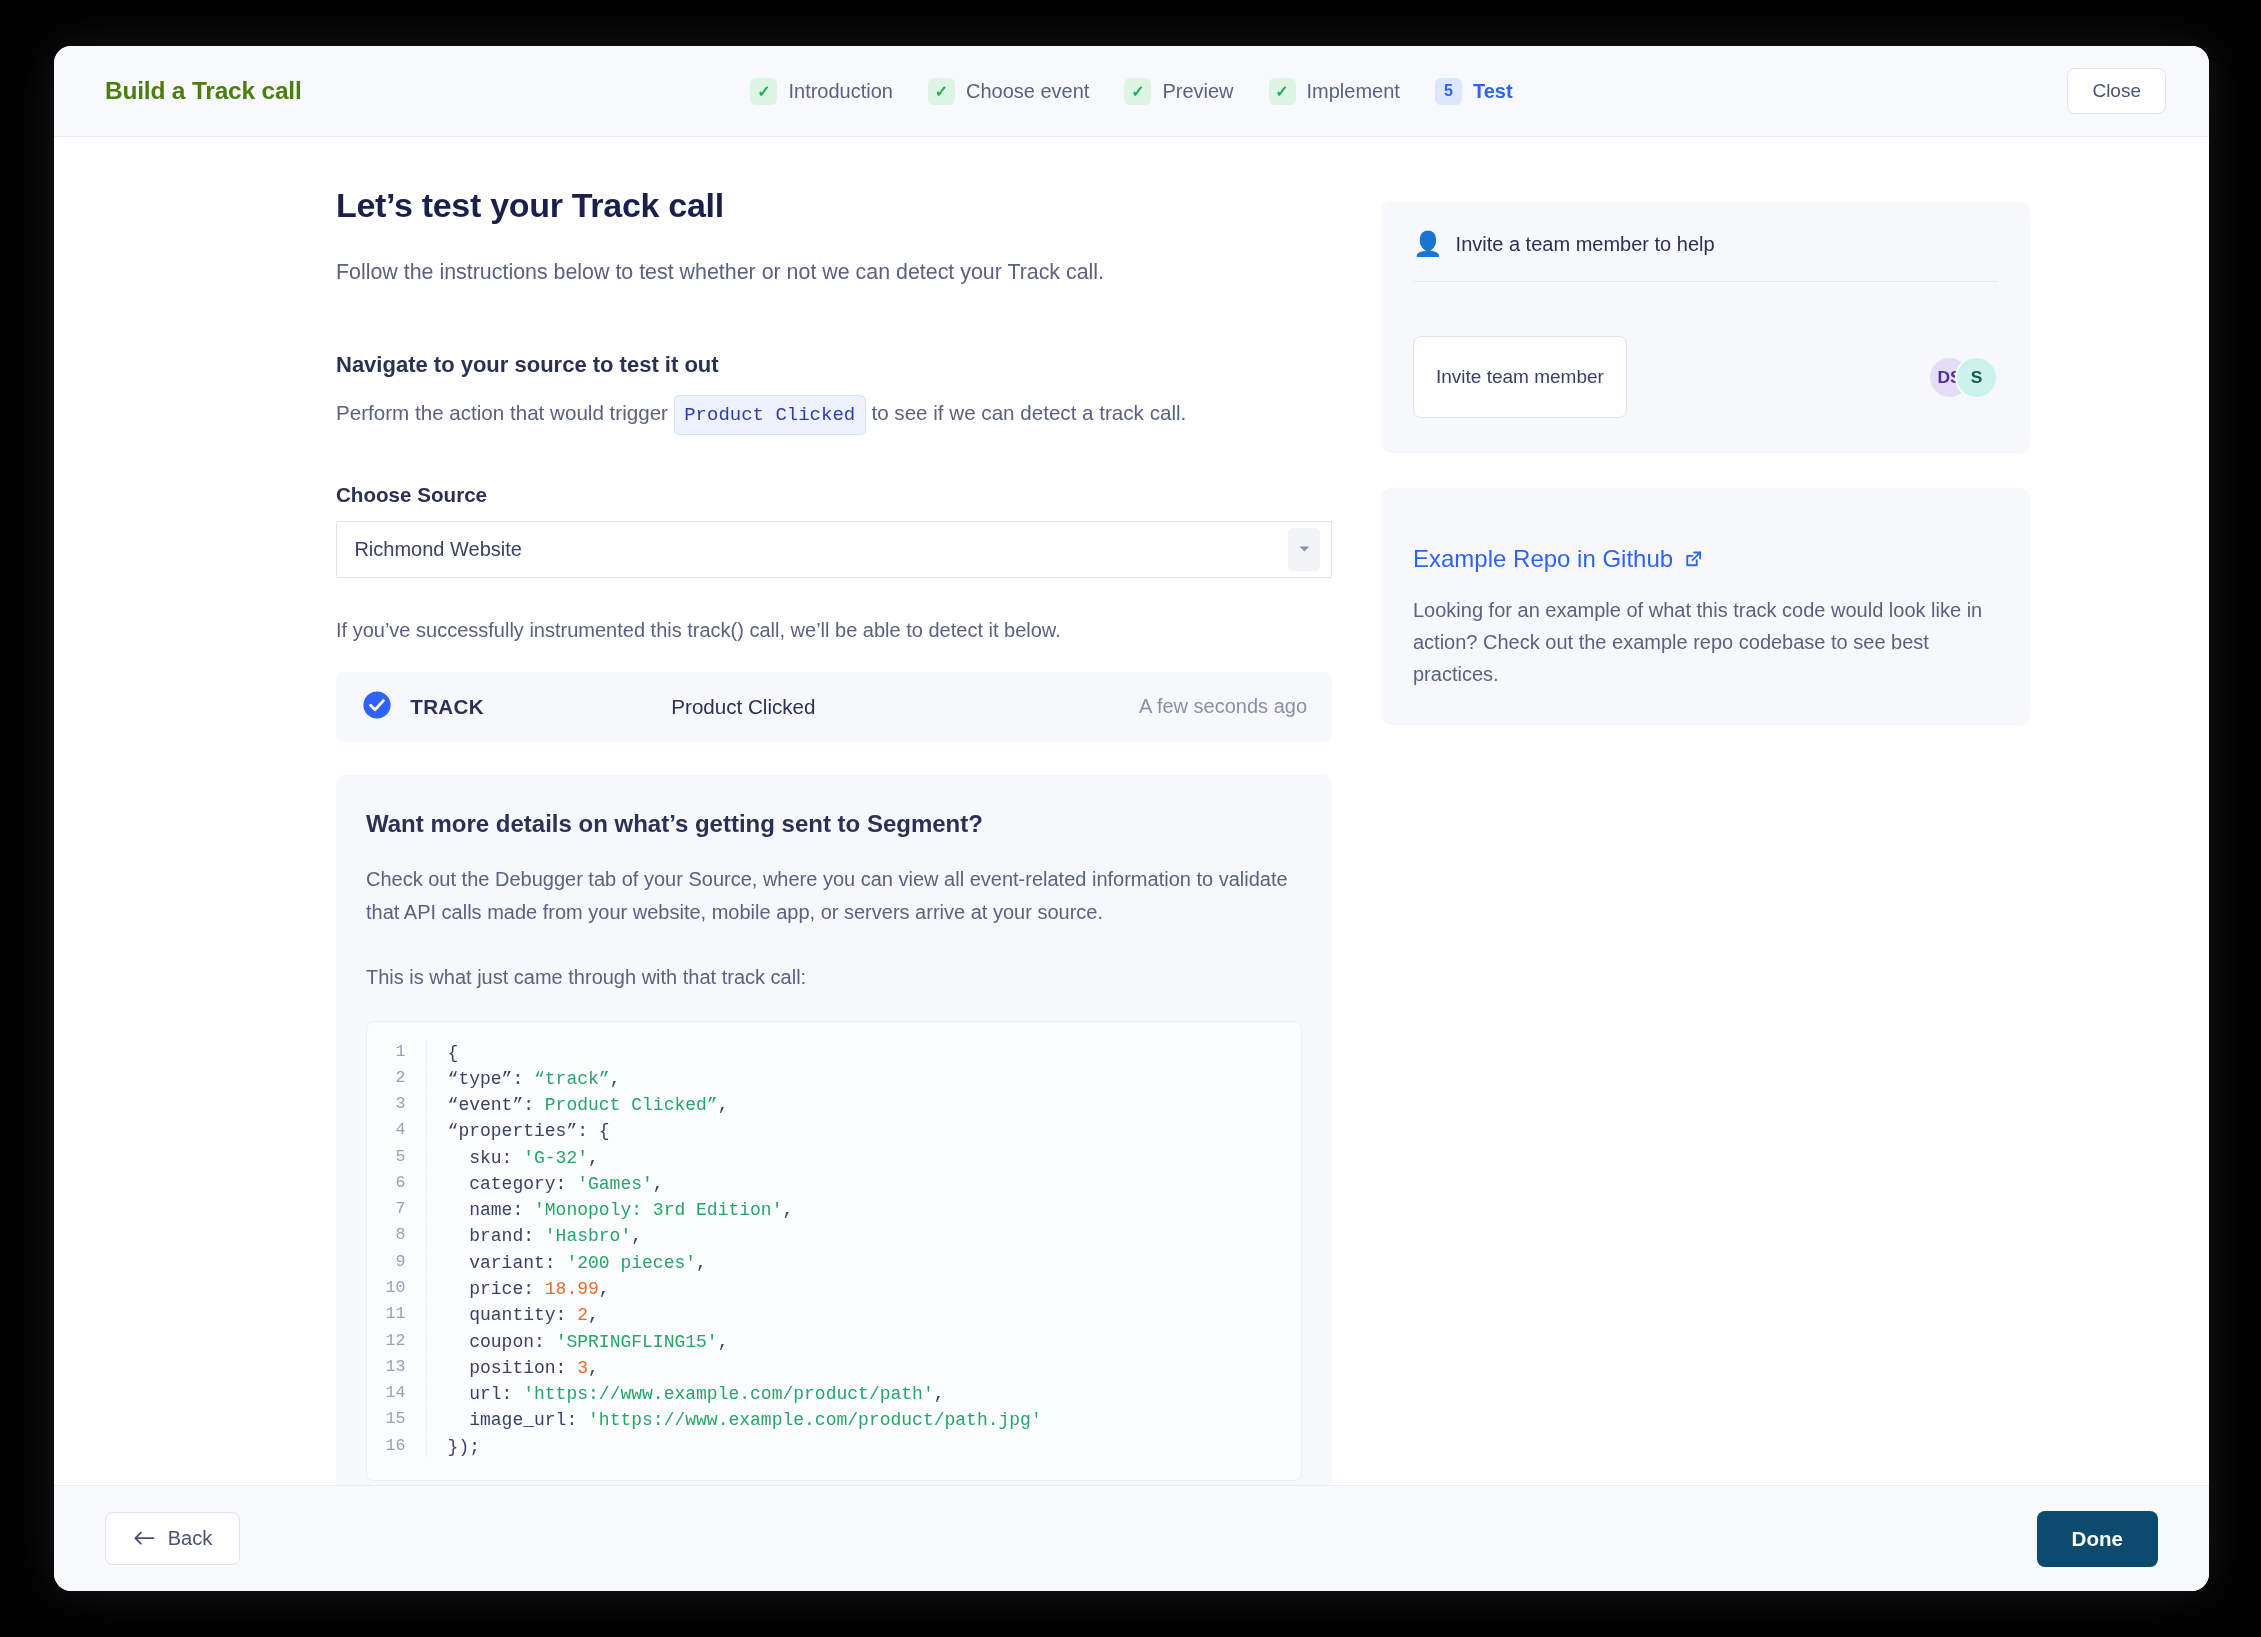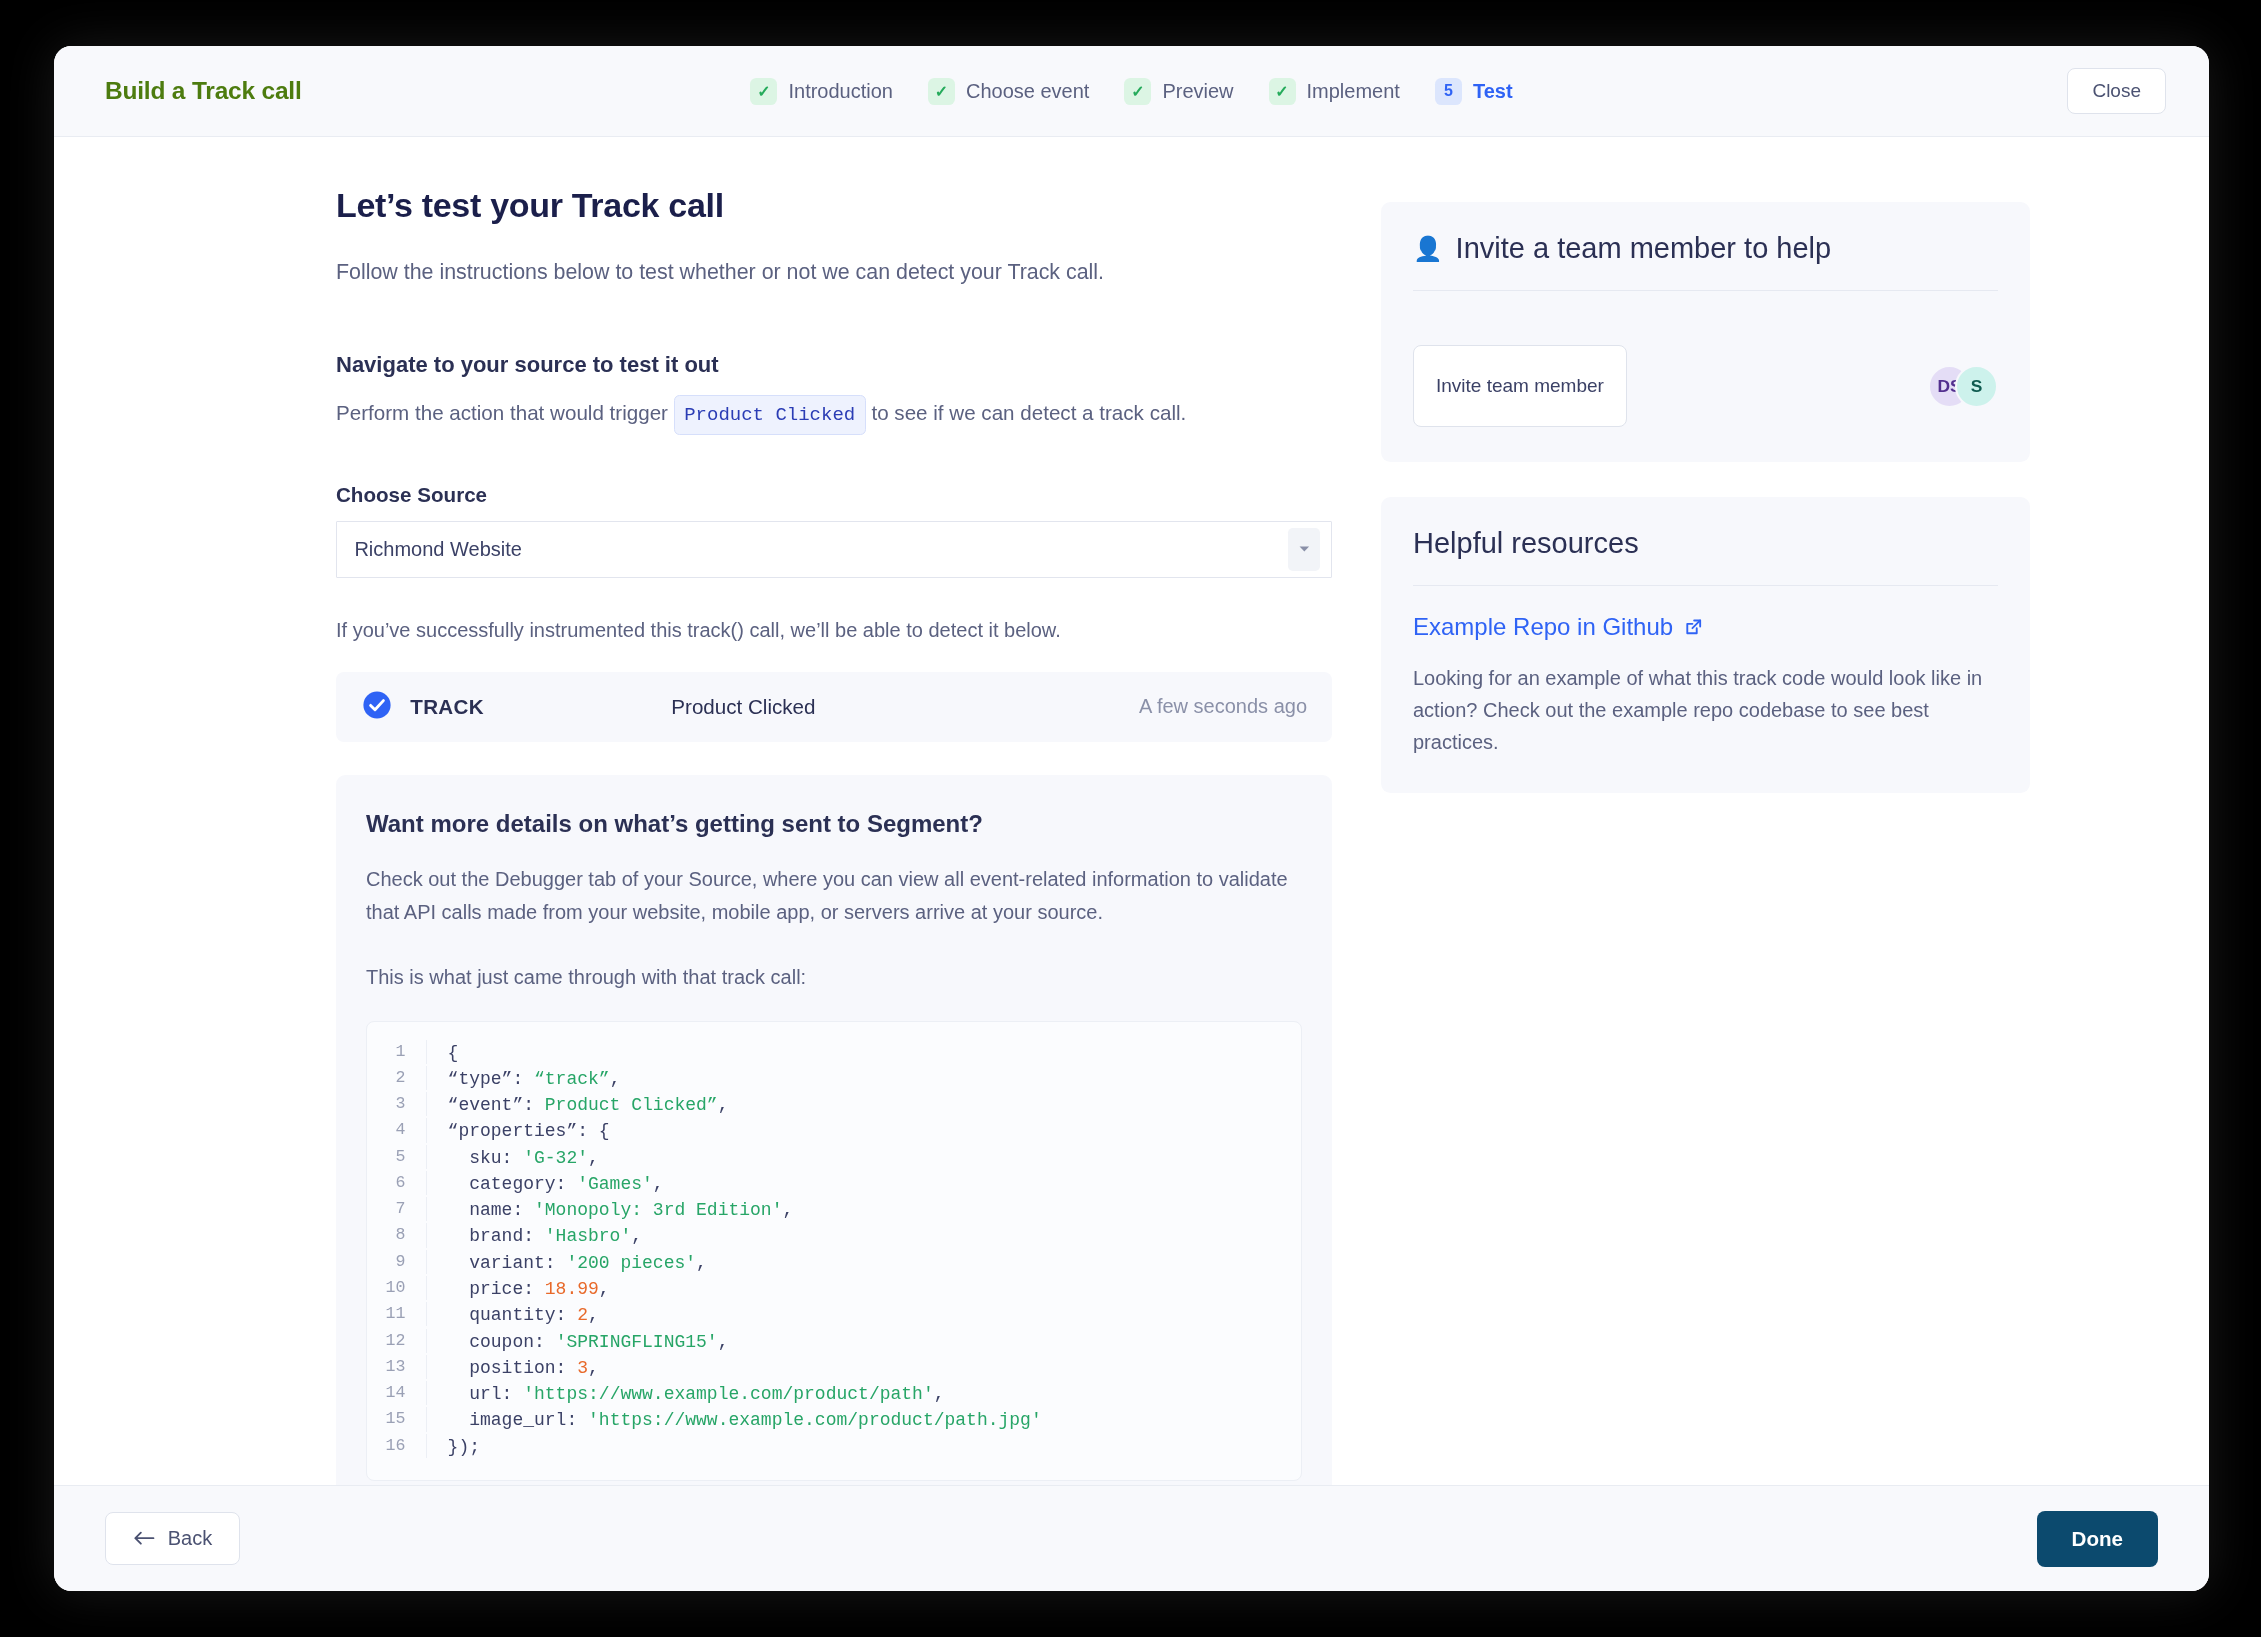--- a/index.html
+++ b/index.html
@@ -279,21 +279,21 @@
   .card + .card { margin-top: 35px; }
 
   .card-head {
     display: flex;
     align-items: center;
     gap: 12.7px;
     padding-bottom: 25px;
     border-bottom: 1.6px solid #e6e9f1;
   }
   .card-head-title {
-    font-size: 29px;
+    font-size: 20px;
     color: #2b3054;
     font-weight: normal;
   }
   .person-icon { font-size: 24px; line-height: 1; color: #9aa0b5; }
 
   .card-body { padding-top: 27px; }
   .card-para {
     font-size: 20px;
     color: #5b6180;
     line-height: 1.6;
@@ -542,23 +542,20 @@
                 <button class="invite-btn">Invite team member</button>
                 <span class="avatars">
                   <span class="avatar a1">DS</span>
                   <span class="avatar a2">S</span>
                 </span>
               </div>
             </div>
           </div>
 
           <div class="card">
-            <div class="card-head">
-              <span class="card-head-title">Helpful resources</span>
-            </div>
             <div class="card-body">
               <div class="link-row">
                 <a class="res-link">Example Repo in Github</a>
                 <span class="ext-icon">
                   <svg width="20.6" height="20.6" viewBox="0 0 24 24" aria-hidden="true">
                     <path d="M5 8 h6 M5 8 v11 h11 v-6" fill="none" stroke="#2f63f5" stroke-width="2.2" stroke-linecap="round" stroke-linejoin="round"></path>
                     <path d="M13 4 h7 v7" fill="none" stroke="#2f63f5" stroke-width="2.2" stroke-linecap="round" stroke-linejoin="round"></path>
                     <path d="M20 4 L11 13" fill="none" stroke="#2f63f5" stroke-width="2.2" stroke-linecap="round"></path>
                   </svg>
                 </span>

